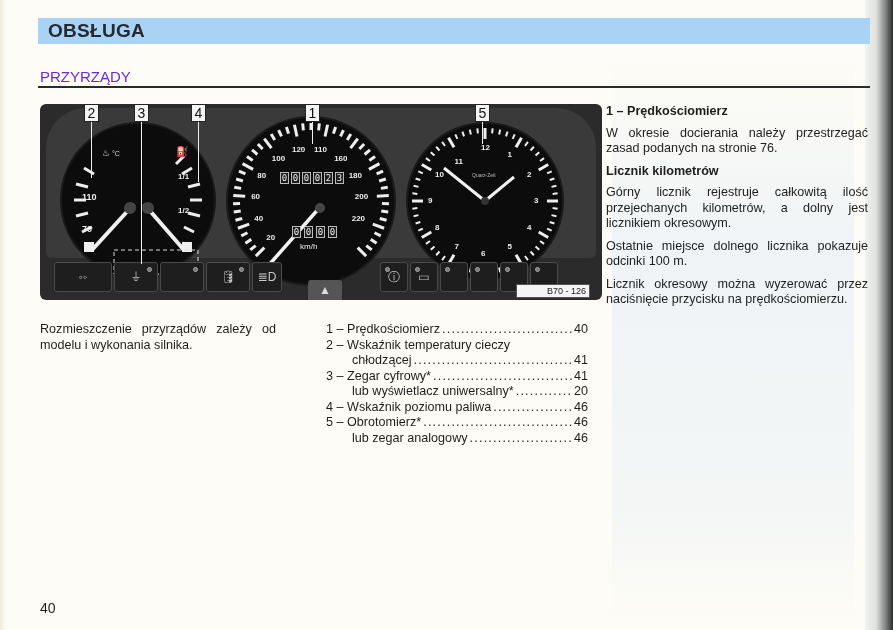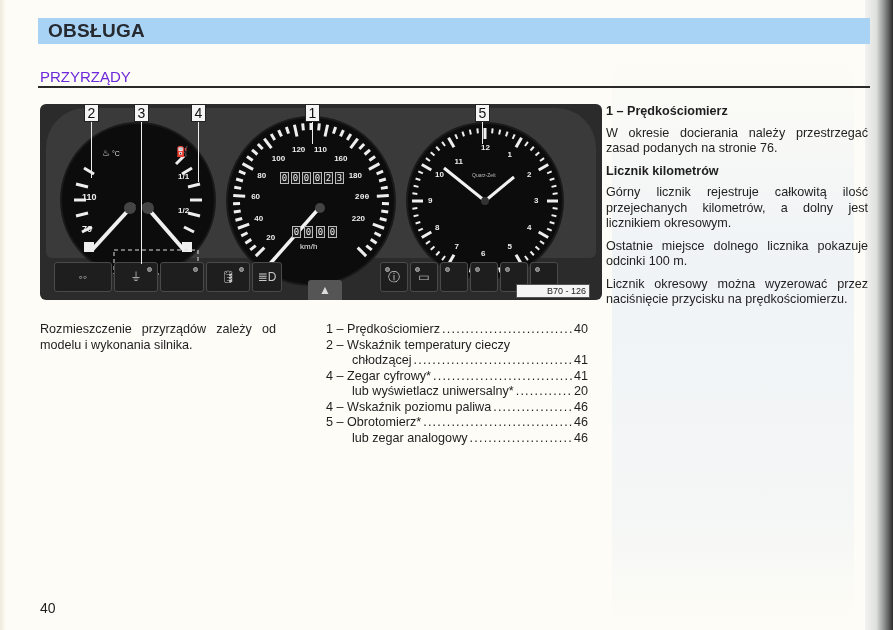--- a/index.html
+++ b/index.html
@@ -234,21 +234,21 @@
     <div id="speedLabels">
         <span class="clock-label" style="font-size: 8px; color: rgb(238, 238, 238); font-weight: bold; left: 38.2304px; top: 114.77px;">20</span>
         <span class="clock-label" style="font-size: 8px; color: rgb(238, 238, 238); font-weight: bold; left: 26.2786px; top: 96.1721px;">40</span>
         <span class="clock-label" style="font-size: 8px; color: rgb(238, 238, 238); font-weight: bold; left: 23.1325px; top: 74.2904px;">60</span>
         <span class="clock-label" style="font-size: 8px; color: rgb(238, 238, 238); font-weight: bold; left: 29.3607px; top: 53.0791px;">80</span>
         <span class="clock-label" style="font-size: 8px; color: rgb(238, 238, 238); font-weight: bold; left: 43.8376px; top: 36.3719px;">100</span>
         <span class="clock-label" style="font-size: 8px; color: rgb(238, 238, 238); font-weight: bold; left: 63.9466px; top: 27.1884px;">120</span>
         <span class="clock-label" style="font-size: 8px; color: rgb(238, 238, 238); font-weight: bold; left: 86.0534px; top: 27.1884px;">110</span>
         <span class="clock-label" style="font-size: 8px; color: rgb(238, 238, 238); font-weight: bold; left: 106.162px; top: 36.3719px;">160</span>
         <span class="clock-label" style="font-size: 8px; color: rgb(238, 238, 238); font-weight: bold; left: 120.639px; top: 53.0791px;">180</span>
-        <span class="clock-label" style="font-size: 8px; color: rgb(238, 238, 238); font-weight: bold; left: 126.868px; top: 74.2904px; font-family: Liberation Mono, monospace;">200</span>
+        <span class="clock-label" style="font-size: 8px; color: rgb(238, 238, 238); font-weight: bold; left: 126.868px; top: 74.2904px;">200</span>
         <span class="clock-label" style="font-size: 8px; color: rgb(238, 238, 238); font-weight: bold; left: 123.721px; top: 96.1721px;">220</span>
       </div>
   </div>
 
   <div class="gauge" style="left:366px; top:18px; width:158px; height:158px;">
     <svg width="154" height="154" viewBox="0 0 154 154">
       <g stroke="#eee" stroke-width="2" id="clockTicks">
           <line x1="77" y1="4" x2="77" y2="15" stroke-width="3"></line>
           <line x1="84.6305778185387" y1="4.399901638116049" x2="84.10793550220043" y2="9.372511114957419"></line>
           <line x1="92.17755342969645" y1="5.595225146432199" x2="91.13799497560764" y2="10.485963150101227"></line>
@@ -384,21 +384,21 @@
       <span class="lbl">2 – Wskaźnik temperatury cieczy</span>
       <span class="dots"></span>
       <span class="pg"></span>
     </div>
   <div class="legend-row indent">
       <span class="lbl">chłodzącej</span>
       <span class="dots"></span>
       <span class="pg">41</span>
     </div>
   <div class="legend-row">
-      <span class="lbl">4 – Zegar cyfrowy*</span>
+      <span class="lbl">3 – Zegar cyfrowy*</span>
       <span class="dots"></span>
       <span class="pg">41</span>
     </div>
   <div class="legend-row indent">
       <span class="lbl">lub wyświetlacz uniwersalny*</span>
       <span class="dots"></span>
       <span class="pg">20</span>
     </div>
   <div class="legend-row">
       <span class="lbl">4 – Wskaźnik poziomu paliwa</span>

